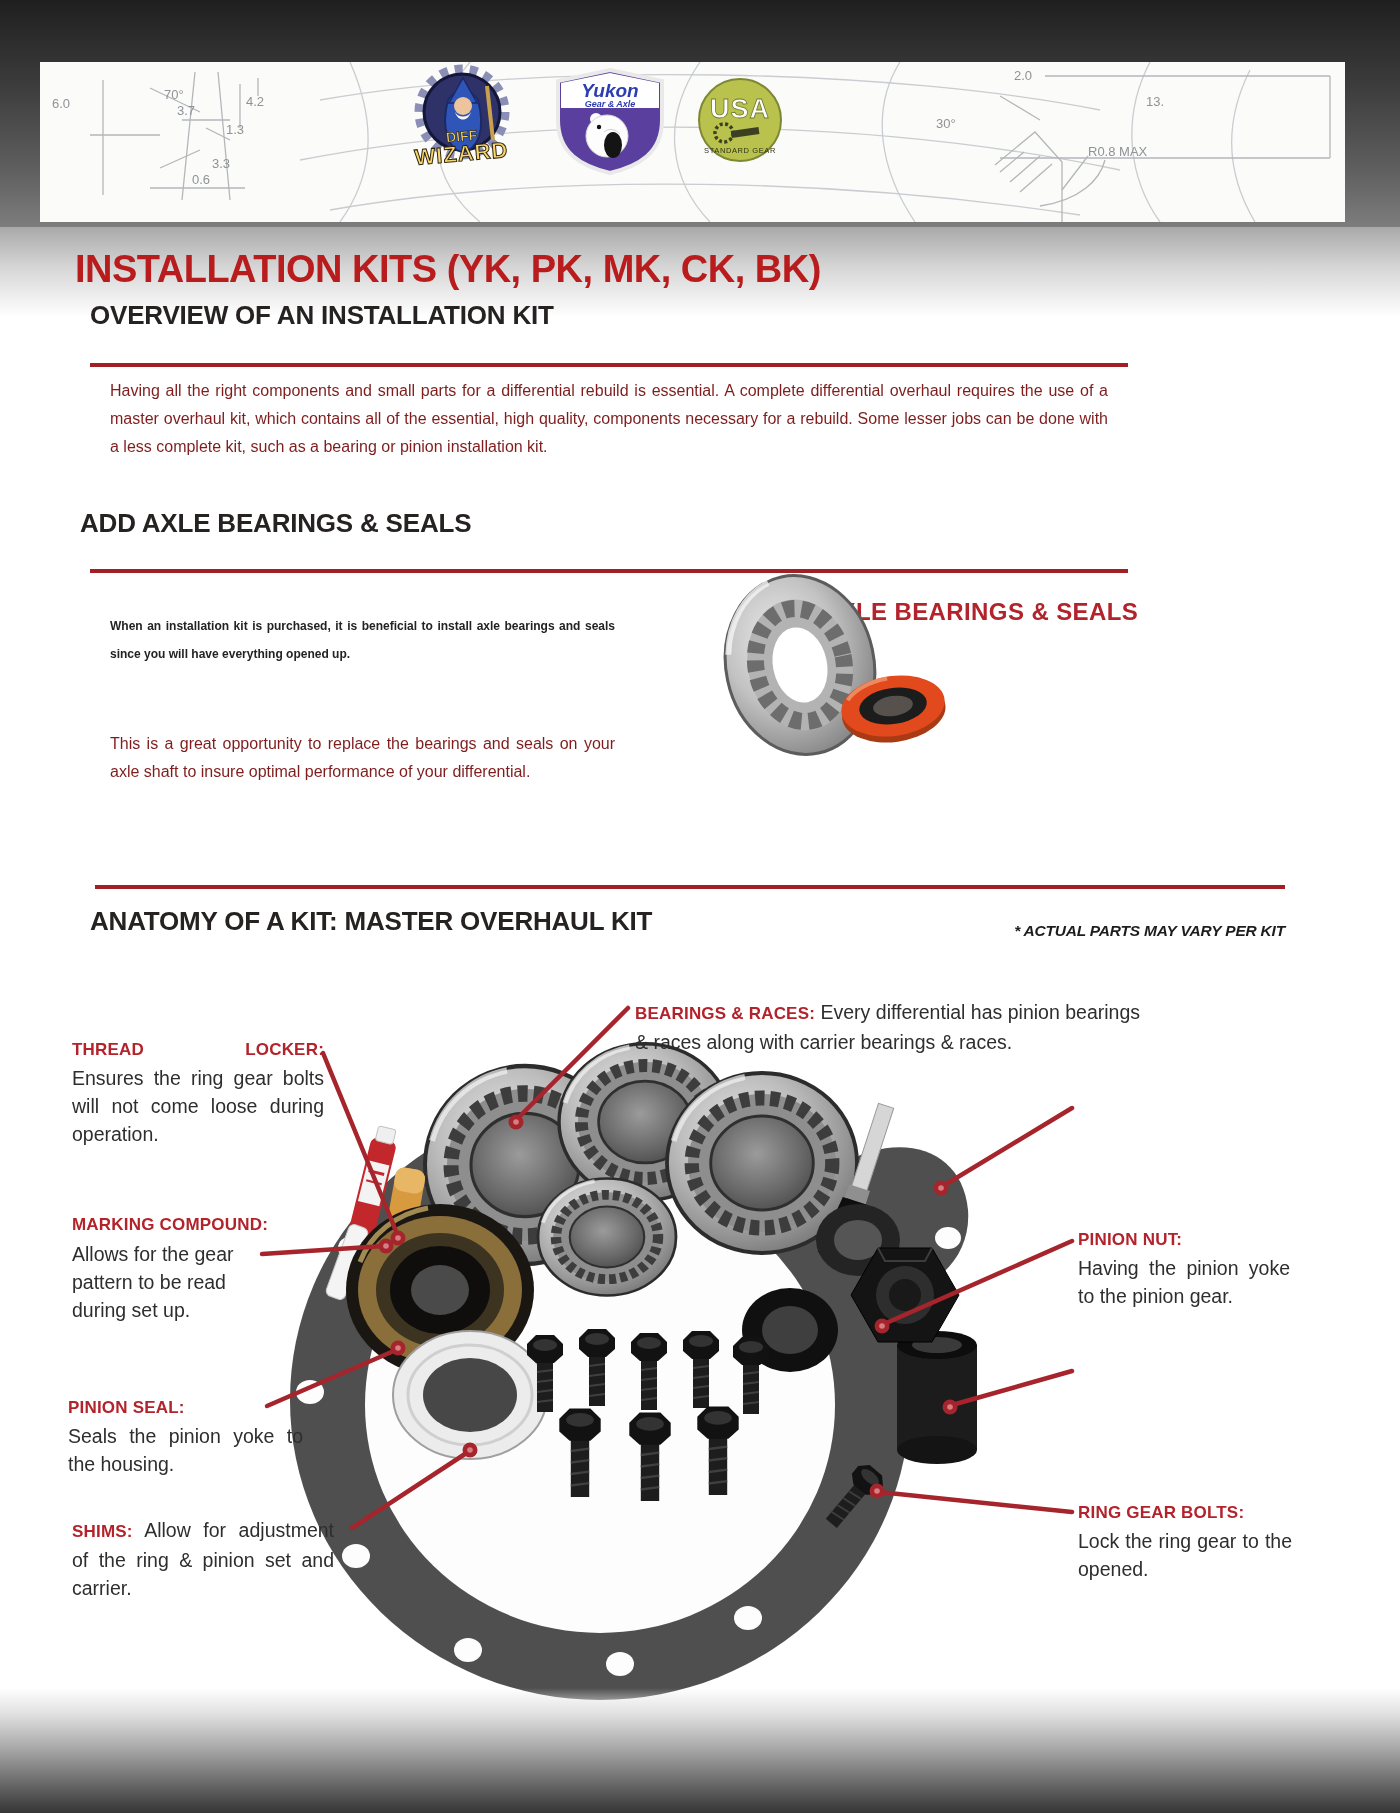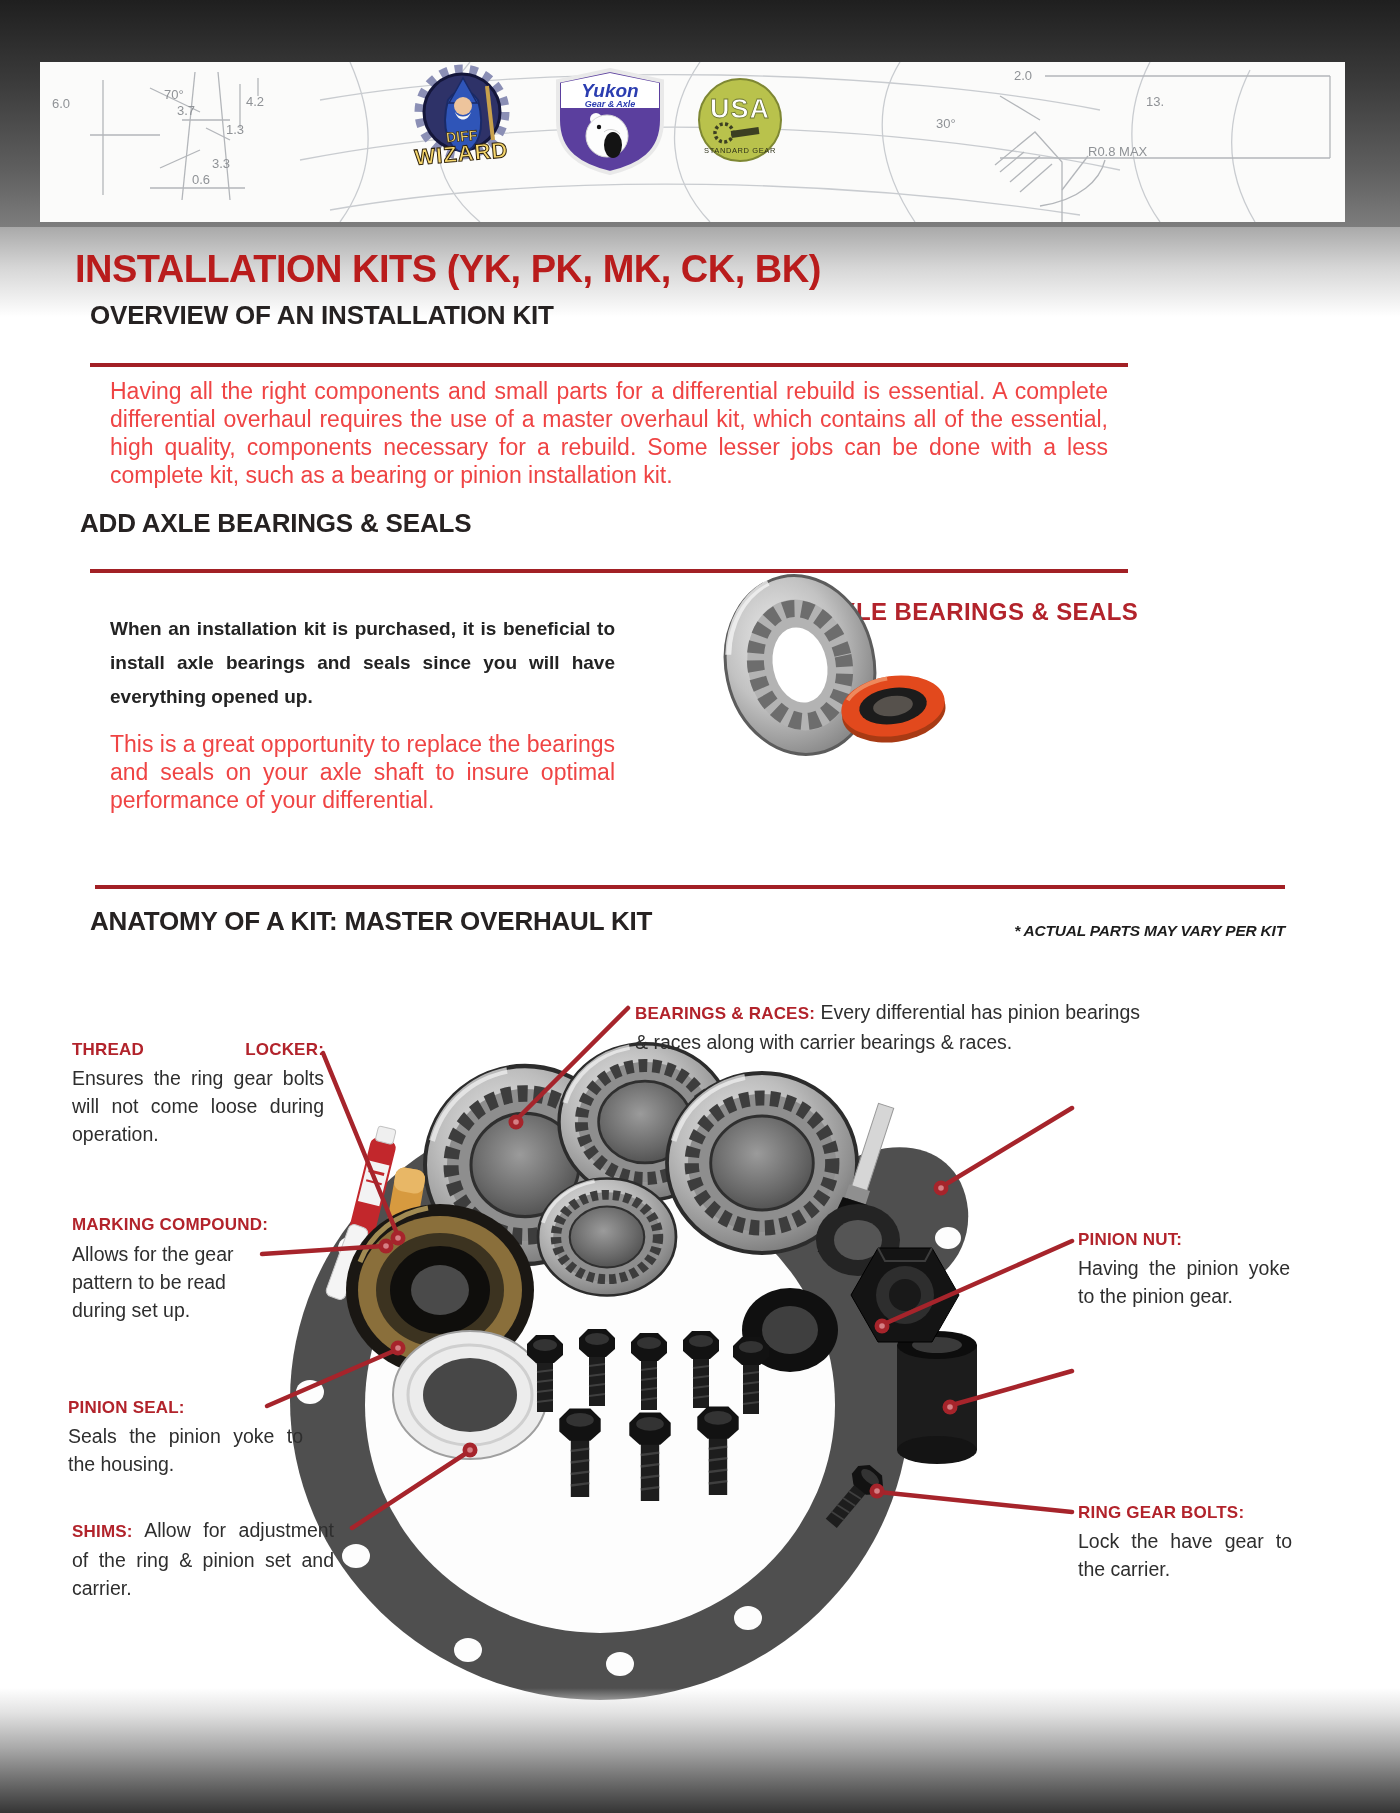--- a/index.html
+++ b/index.html
@@ -12,23 +12,23 @@
             background:linear-gradient(180deg,#1f1f1f 0%,#3a3a3a 35%,#5f5f5f 75%,#7d7d7d 100%);}
   .banner{position:absolute;left:40px;top:62px;width:1305px;height:160px;background:#fbfbfa;
           box-shadow:0 0 0 1px #56565­6,0 3px 6px rgba(0,0,0,.35);}
   .title-strip{position:absolute;left:0;top:227px;width:1400px;height:90px;
                background:linear-gradient(180deg,#a9a9a9 0%,#d6d6d6 45%,#ffffff 100%);}
   .page-title{position:absolute;left:75px;top:248px;margin:0;font-size:38px;font-weight:bold;
               letter-spacing:-0.5px;color:#b91c1c;white-space:nowrap;}
 
   .h2{position:absolute;margin:0;font-size:26px;font-weight:bold;letter-spacing:-0.2px;color:#262222;white-space:nowrap;}
   .rule{position:absolute;height:4px;background:#a22025;}
-  .body-text{position:absolute;font-size:23px;line-height:28px;text-align:justify;color:#ef4444;}
+  .body-text{position:absolute;font-size:16px;line-height:28px;text-align:justify;color:#7f1d1d;}
   .body-text.last-left{text-align-last:left;}
-  .lead{font-weight:bold;font-size:19px;line-height:34px;color:#232323;}
+  .lead{font-weight:bold;font-size:12px;line-height:28px;color:#232323;}
 
   .img-label{position:absolute;font-size:24px;font-weight:bold;color:#b2232b;letter-spacing:0.4px;
              text-align:center;white-space:nowrap;}
   .note{position:absolute;font-size:15.5px;font-weight:bold;font-style:italic;color:#1d1d1d;
         text-align:right;letter-spacing:-0.2px;white-space:nowrap;}
 
   
   .co{position:absolute;font-size:19.5px;line-height:28px;color:#2e2e2e;text-align:justify;text-align-last:left;z-index:6;}
   .co .lbl{color:#b2232b;font-weight:bold;font-size:17px;letter-spacing:0.2px;}
   .co .lbl.block{display:block;}
@@ -370,17 +370,17 @@
 
 
   <div class="co" style="left:1078px;top:1226px;width:212px;">
     <span class="lbl block">PINION NUT:</span>
     <span>Having the pinion yoke to the pinion gear.</span>
   </div>
 
 
   <div class="co" style="left:1078px;top:1499px;width:214px;">
     <span class="lbl block">RING GEAR BOLTS:</span>
-    <span>Lock the have gear to the carrier.</span>
+    <span>Lock the ring gear to the opened.</span>
   </div>
 
   <div class="bottom-band"></div>
 </div>
 
 </body></html>

